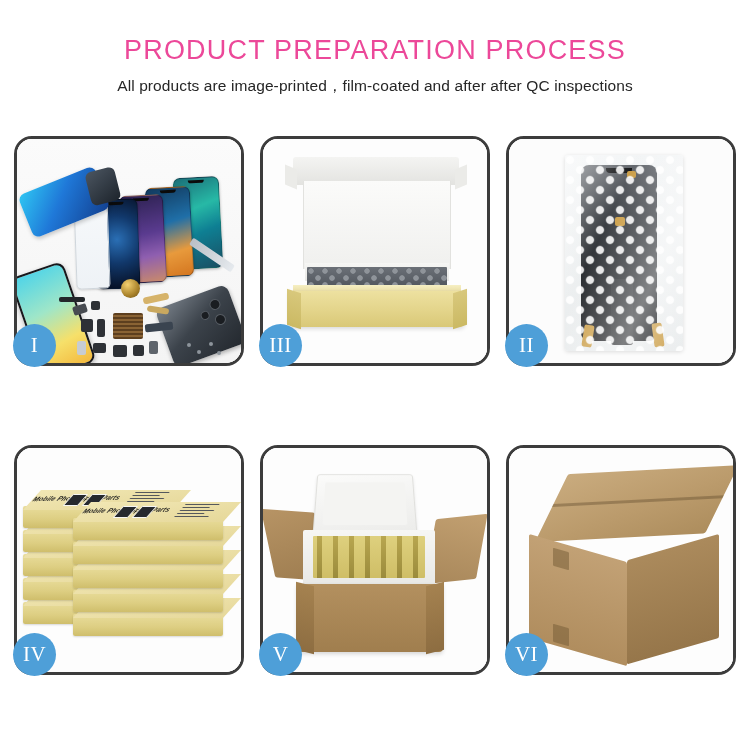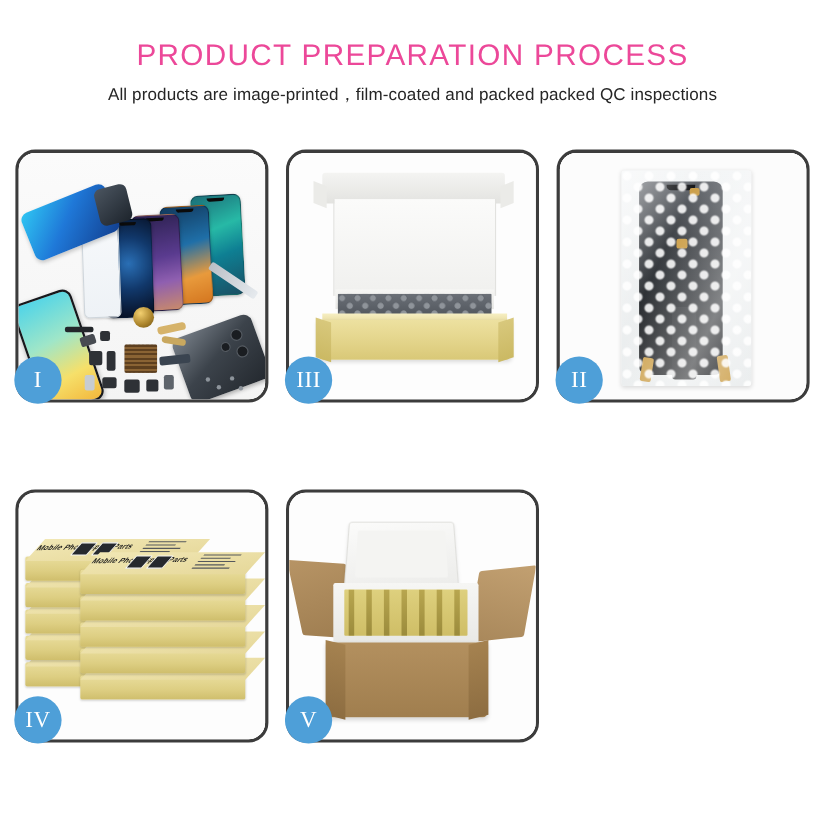--- a/index.html
+++ b/index.html
@@ -366,21 +366,21 @@
   .tape.t1 { left:44px; top:102px; width:16px; height:18px; transform: skewY(16deg); }
   .tape.t2 { left:44px; top:178px; width:16px; height:18px; transform: skewY(16deg); }
 </style>
 </head>
 <body>
 
 <div class="page">
 
   <div class="header">
     <div class="page-title">PRODUCT PREPARATION PROCESS</div>
-    <div class="page-subtitle">All products are image-printed，film-coated and packed packed QC inspections</div>
+    <div class="page-subtitle">All products are image-printed，film-coated and after after QC inspections</div>
   </div>
 
   <div class="grid">
 
     <div class="panel">
       <div class="panel-inner">
         <div class="p1-bg"></div>
         <div class="ph ph-e">
             <span class="ph-notch"></span>
           </div>
@@ -533,15 +533,26 @@
           <i style="left:52px"></i>
             <i style="left:68px"></i>
             <i style="left:84px"></i>
             <i style="left:100px"></i>
         </div>
         <div class="c5-body"></div>
       </div>
       <div class="badge">V</div>
     </div>
 
+    <div class="panel">
+      <div class="panel-inner">
+        <div class="p6-bg"></div>
+        <div class="c6-top"></div>
+        <div class="c6-left"></div>
+        <div class="c6-right"></div>
+        <div class="tape t1"></div>
+        <div class="tape t2"></div>
+      </div>
+      <div class="badge">VI</div>
+    </div>
 
   </div>
 </div>
 
 </body></html>

